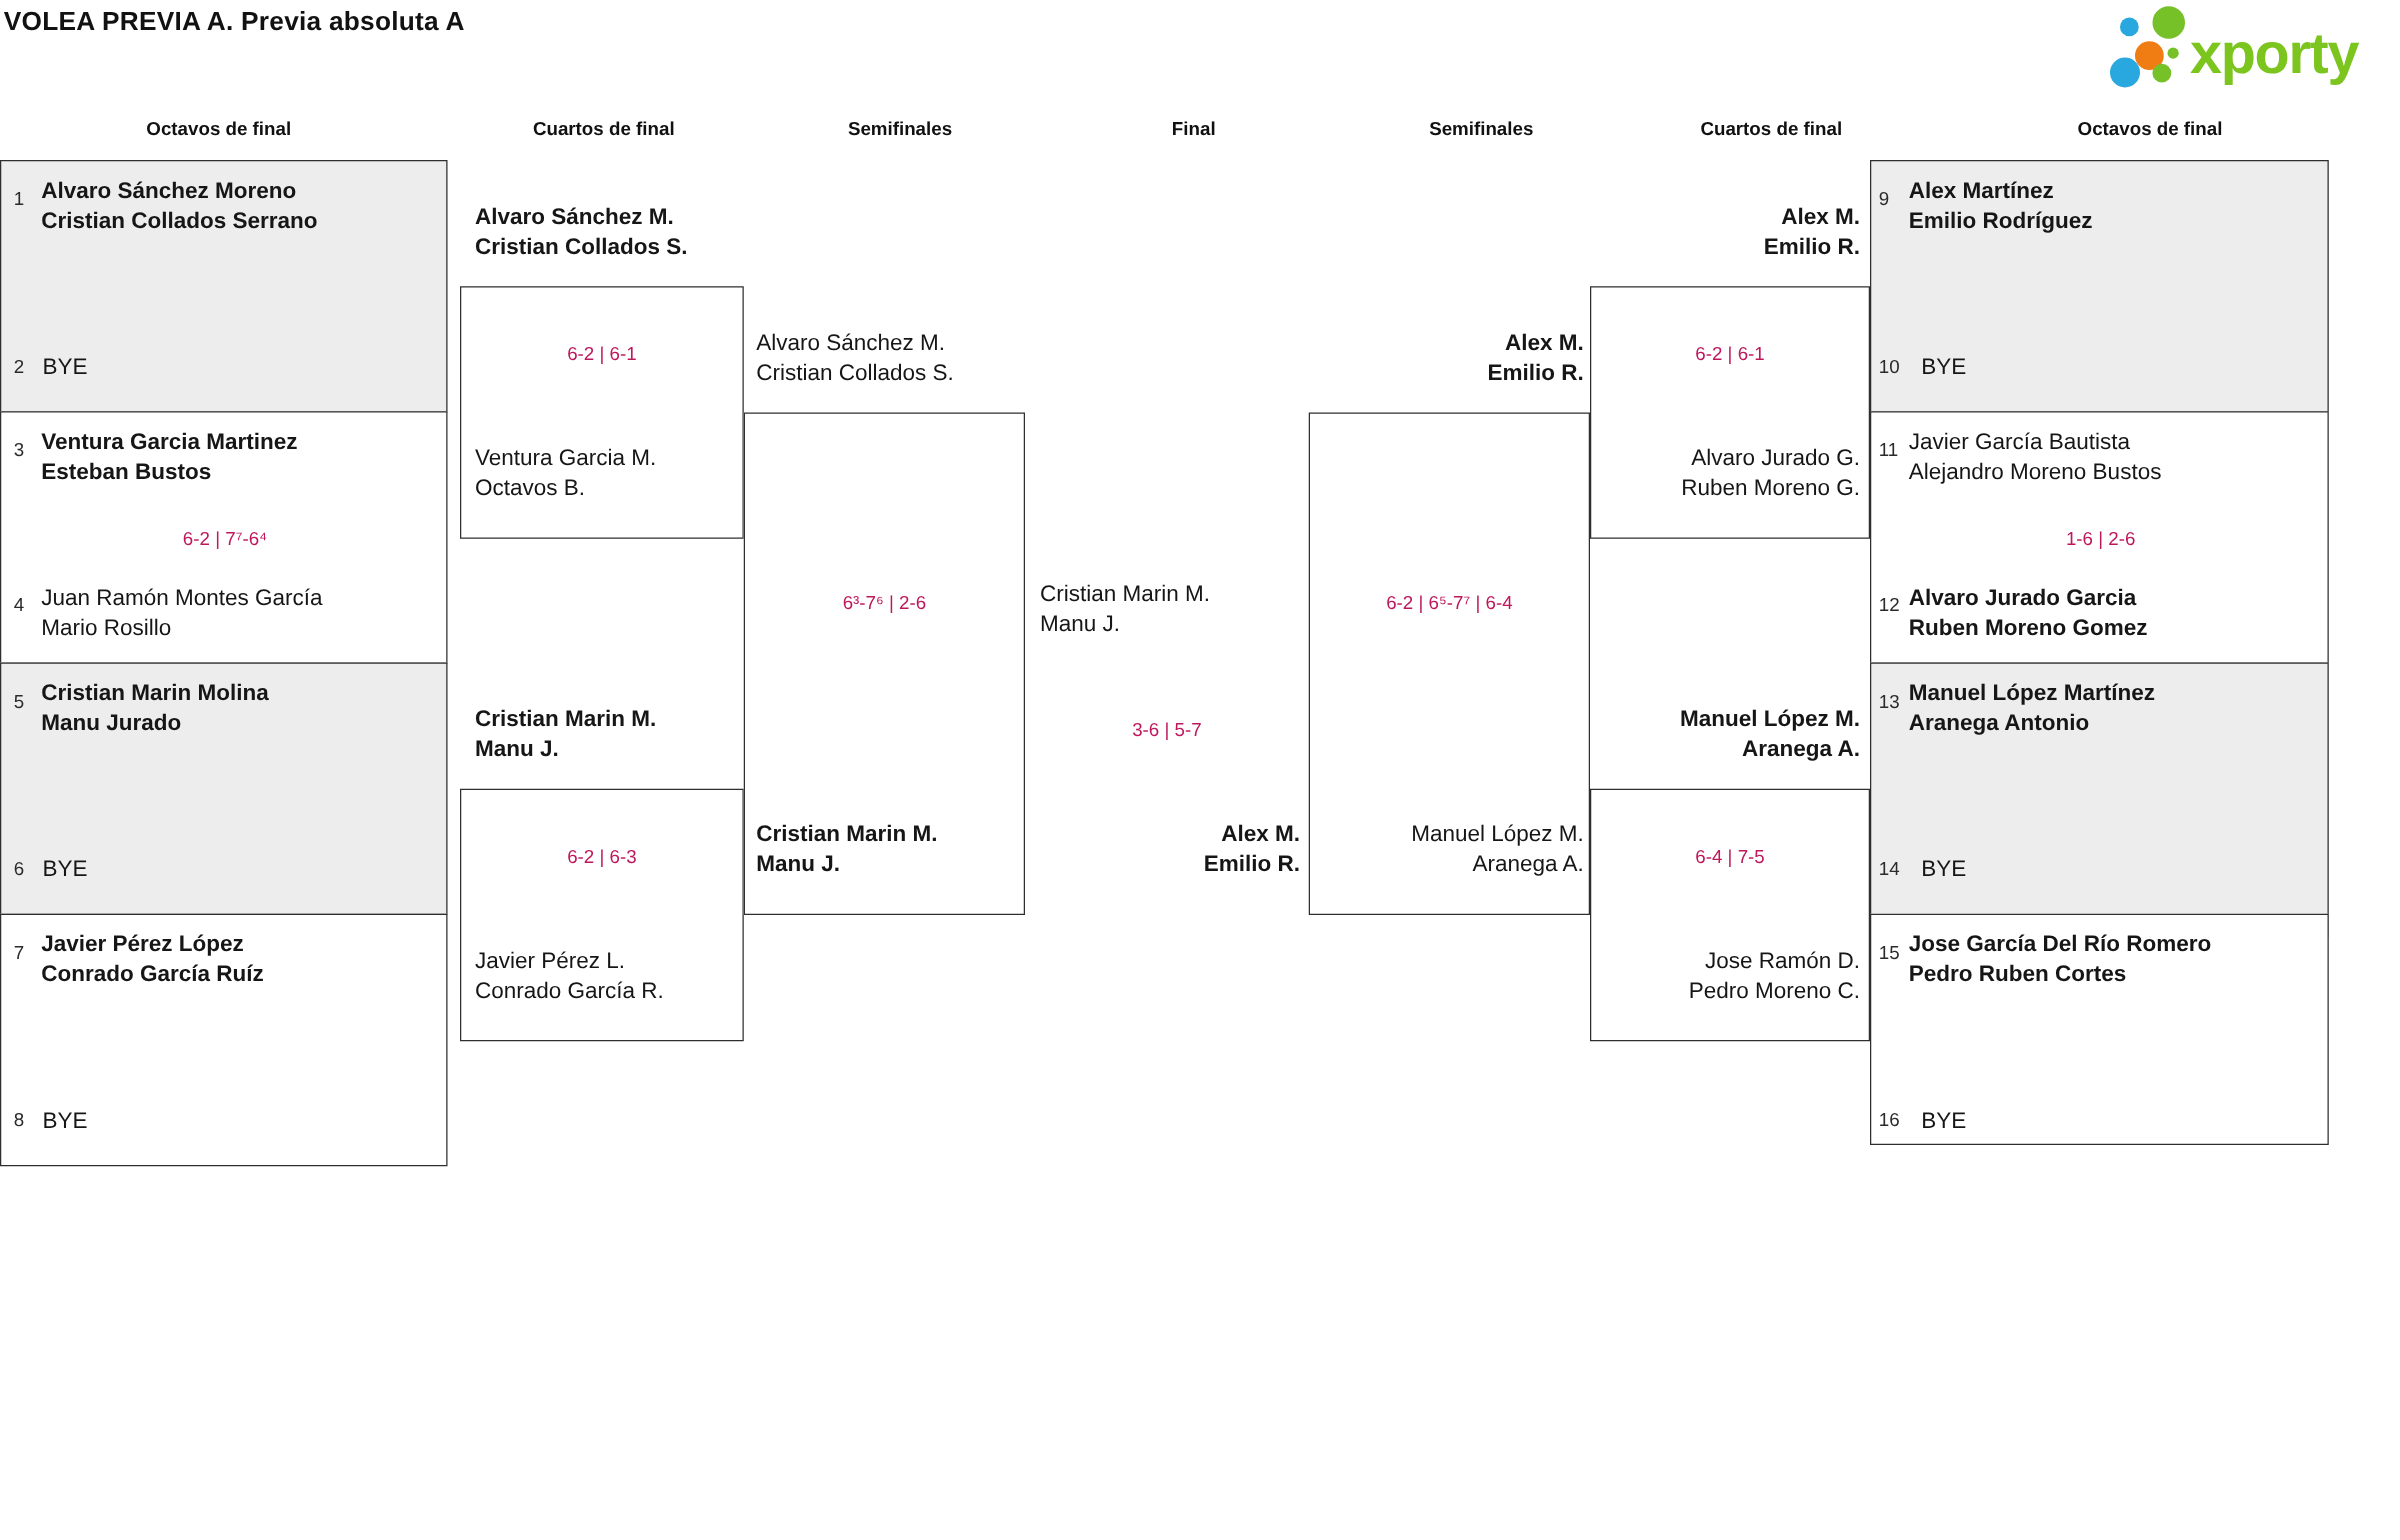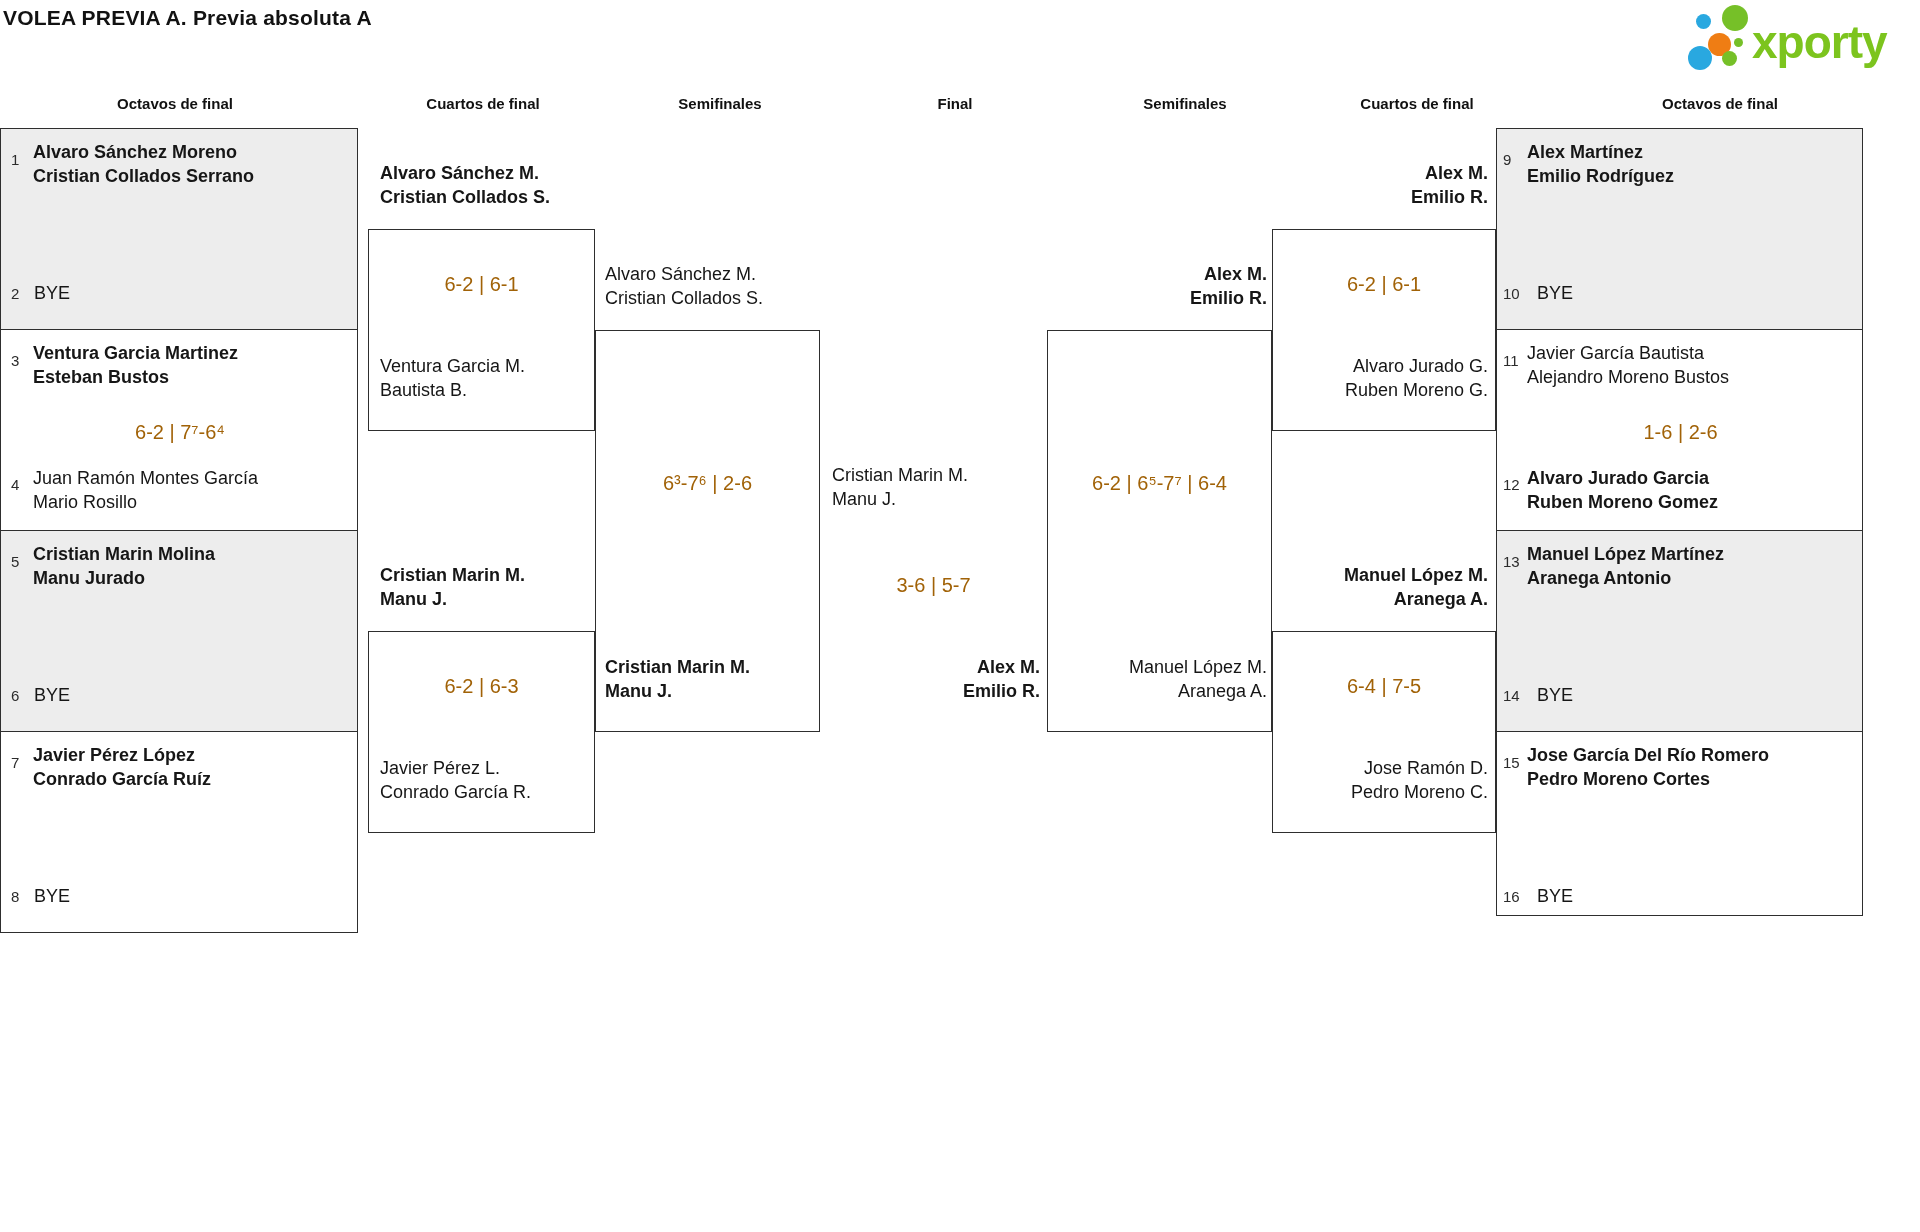--- a/index.html
+++ b/index.html
@@ -8,21 +8,21 @@
   .title{position:absolute;left:3px;top:4px;font-size:21px;line-height:27px;
          font-weight:700;color:#121212;letter-spacing:.2px;white-space:nowrap;}
   .round-header{position:absolute;top:95px;transform:translateX(-50%);
                 font-size:15px;font-weight:600;color:#111;white-space:nowrap;}
   .box{position:absolute;border:1px solid #2e2e2e;box-sizing:border-box;background:#fff;}
   .shaded{background:#ededed;}
   .team{position:absolute;font-size:18px;line-height:24px;color:#161616;white-space:nowrap;}
   .team.winner{font-weight:700;}
   .team.r{text-align:right;}
   .seed{position:absolute;font-size:15px;line-height:18px;color:#2b2b2b;}
-  .score{position:absolute;font-size:20px;line-height:20px;color:#a16207;
+  .score{position:absolute;font-size:15px;line-height:20px;color:#be185d;
          text-align:center;white-space:nowrap;}
   .bye{position:absolute;font-size:18px;line-height:20px;color:#161616;}
   
   .logo{position:absolute;left:1682px;top:4px;width:238px;height:66px;}
   .dot{position:absolute;border-radius:50%;}
   .logo-text{position:absolute;left:70px;top:12px;font-size:46px;line-height:52px;
              font-weight:700;color:#7cc41e;letter-spacing:-1px;}
 </style>
 </head>
 <body>
@@ -96,21 +96,21 @@
   </div>
 
   <div class="team winner" style="left:380px;top:161px">
     <div>Alvaro Sánchez M.</div>
     <div>Cristian Collados S.</div>
   </div>
   <div class="box" style="left:368px;top:229px;width:227px;height:202px"></div>
   <div class="score" style="left:368px;top:274px;width:227px">6-2 | 6-1</div>
   <div class="team" style="left:380px;top:354px">
     <div>Ventura Garcia M.</div>
-    <div>Bautista B.</div>
+    <div>Octavos B.</div>
   </div>
 
   <div class="team winner" style="left:380px;top:563px">
     <div>Cristian Marin M.</div>
     <div>Manu J.</div>
   </div>
   <div class="box" style="left:368px;top:631px;width:227px;height:202px"></div>
   <div class="score" style="left:368px;top:676px;width:227px">6-2 | 6-3</div>
   <div class="team" style="left:380px;top:756px">
     <div>Javier Pérez L.</div>
@@ -202,19 +202,19 @@
       <div>Aranega Antonio</div>
     </div>
     <div class="seed" style="left:6px;top:156px">14</div>
     <div class="bye" style="left:40px;top:154px">BYE</div>
   </div>
 
   <div class="box" style="left:1496px;top:731px;width:367px;height:185px">
     <div class="seed" style="left:6px;top:22px">15</div>
     <div class="team winner" style="left:30px;top:11px">
       <div>Jose García Del Río Romero</div>
-      <div>Pedro Moreno Cortes</div>
+      <div>Pedro Ruben Cortes</div>
     </div>
     <div class="seed" style="left:6px;top:156px">16</div>
     <div class="bye" style="left:40px;top:154px">BYE</div>
   </div>
 
 </div>
 
 </body></html>

